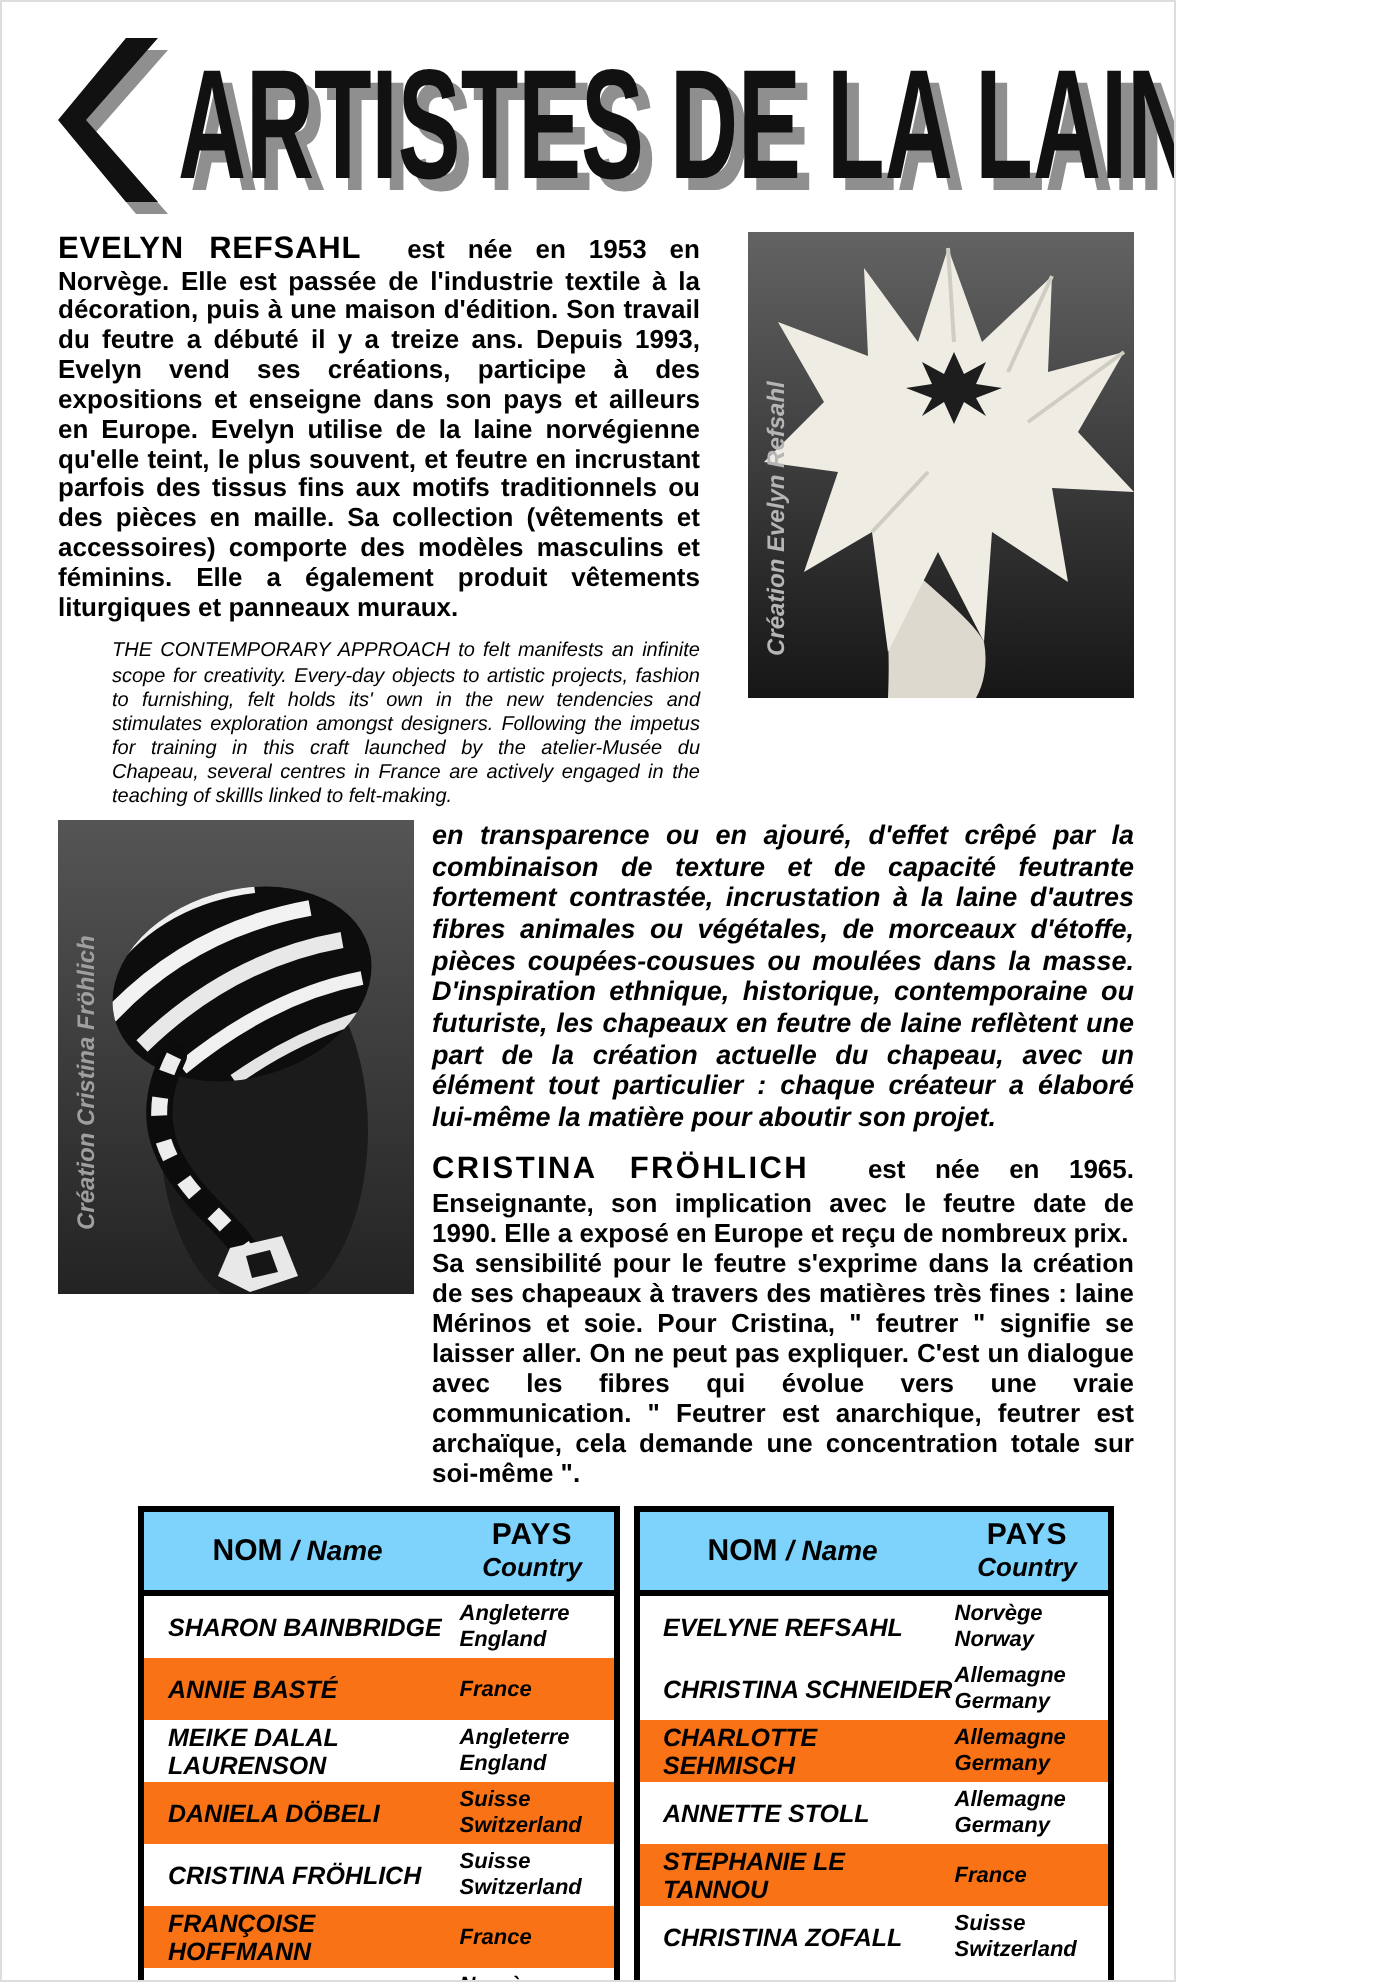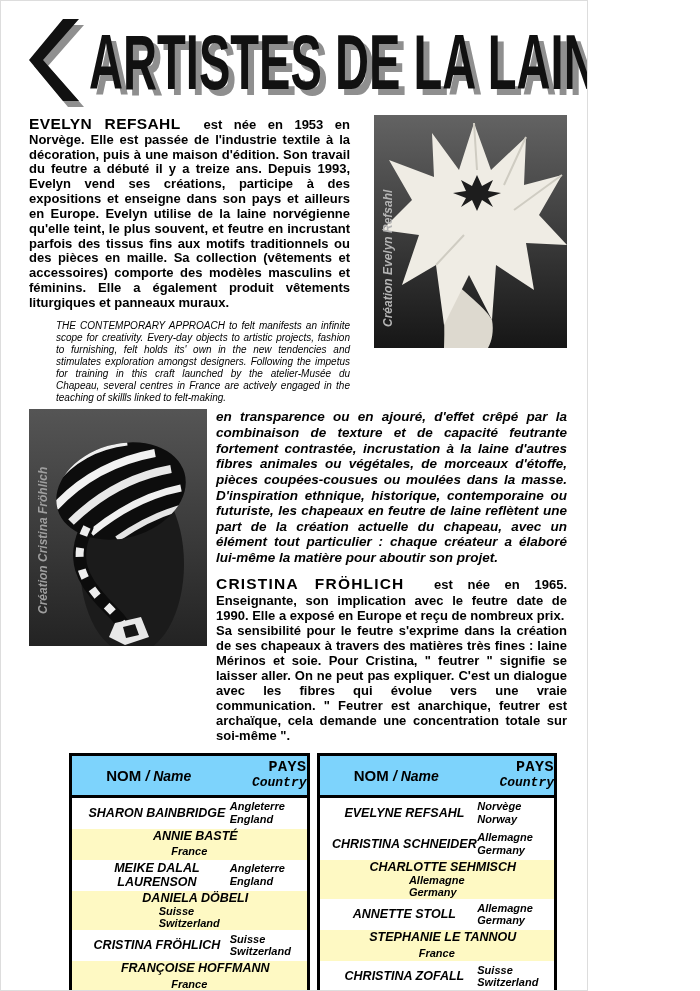--- a/index.html
+++ b/index.html
@@ -29,26 +29,26 @@
                    text-align:justify; }
   .cristina-lead { font-size:15.5px; letter-spacing:1.2px; }
 
   
   .tables { display:flex; gap:7px; margin:9px 10px 0 40px; }
   .wtable { flex:1; border:3px solid #000; background:#fff; }
   .thead { display:flex; align-items:center; background:#7dd3fc; border-bottom:3px solid #000;
            height:42px; }
   .th-name { flex:1.9; text-align:center; font-weight:bold; font-size:15px; }
   .th-name .nameit { font-style:italic; font-size:14px; }
-  .th-country { flex:1; text-align:right; font-weight:bold; line-height:1.1;font-family:Liberation Mono, monospace; }
+  .th-country { flex:1; text-align:center; font-weight:bold; line-height:1.1; }
   .th-country .pays { display:block; font-size:15px; letter-spacing:.5px; }
   .th-country .countryit { display:block; font-style:italic; font-size:13px; }
   .trow { display:flex; align-items:center; min-height:31px; }
-  .trow.gray { background:#fef9c3;flex-direction:column; }
-  .td-name { flex:1.9; font-weight:bold; font-style:italic; font-size:12.5px; padding-left:12px;text-align:center; }
+  .trow.gray { background:#f97316; }
+  .td-name { flex:1.9; font-weight:bold; font-style:italic; font-size:12.5px; padding-left:12px; }
   .td-country { flex:1; font-weight:bold; font-style:italic; font-size:11px; line-height:1.15; }
 
   
   .footer { display:flex; justify-content:space-between; align-items:flex-start;
             margin-top:5px; padding:4px 6px 0 32px; }
   .drac { width:110px; text-align:center; }
   .imprint-col { text-align:center; padding-top:14px; flex:1; }
   .imprint { font-family:Liberation Sans, sans-serif; font-weight:bold; font-size:9.5px;
              letter-spacing:.3px; }
   .loire-wrap { width:152px; }

